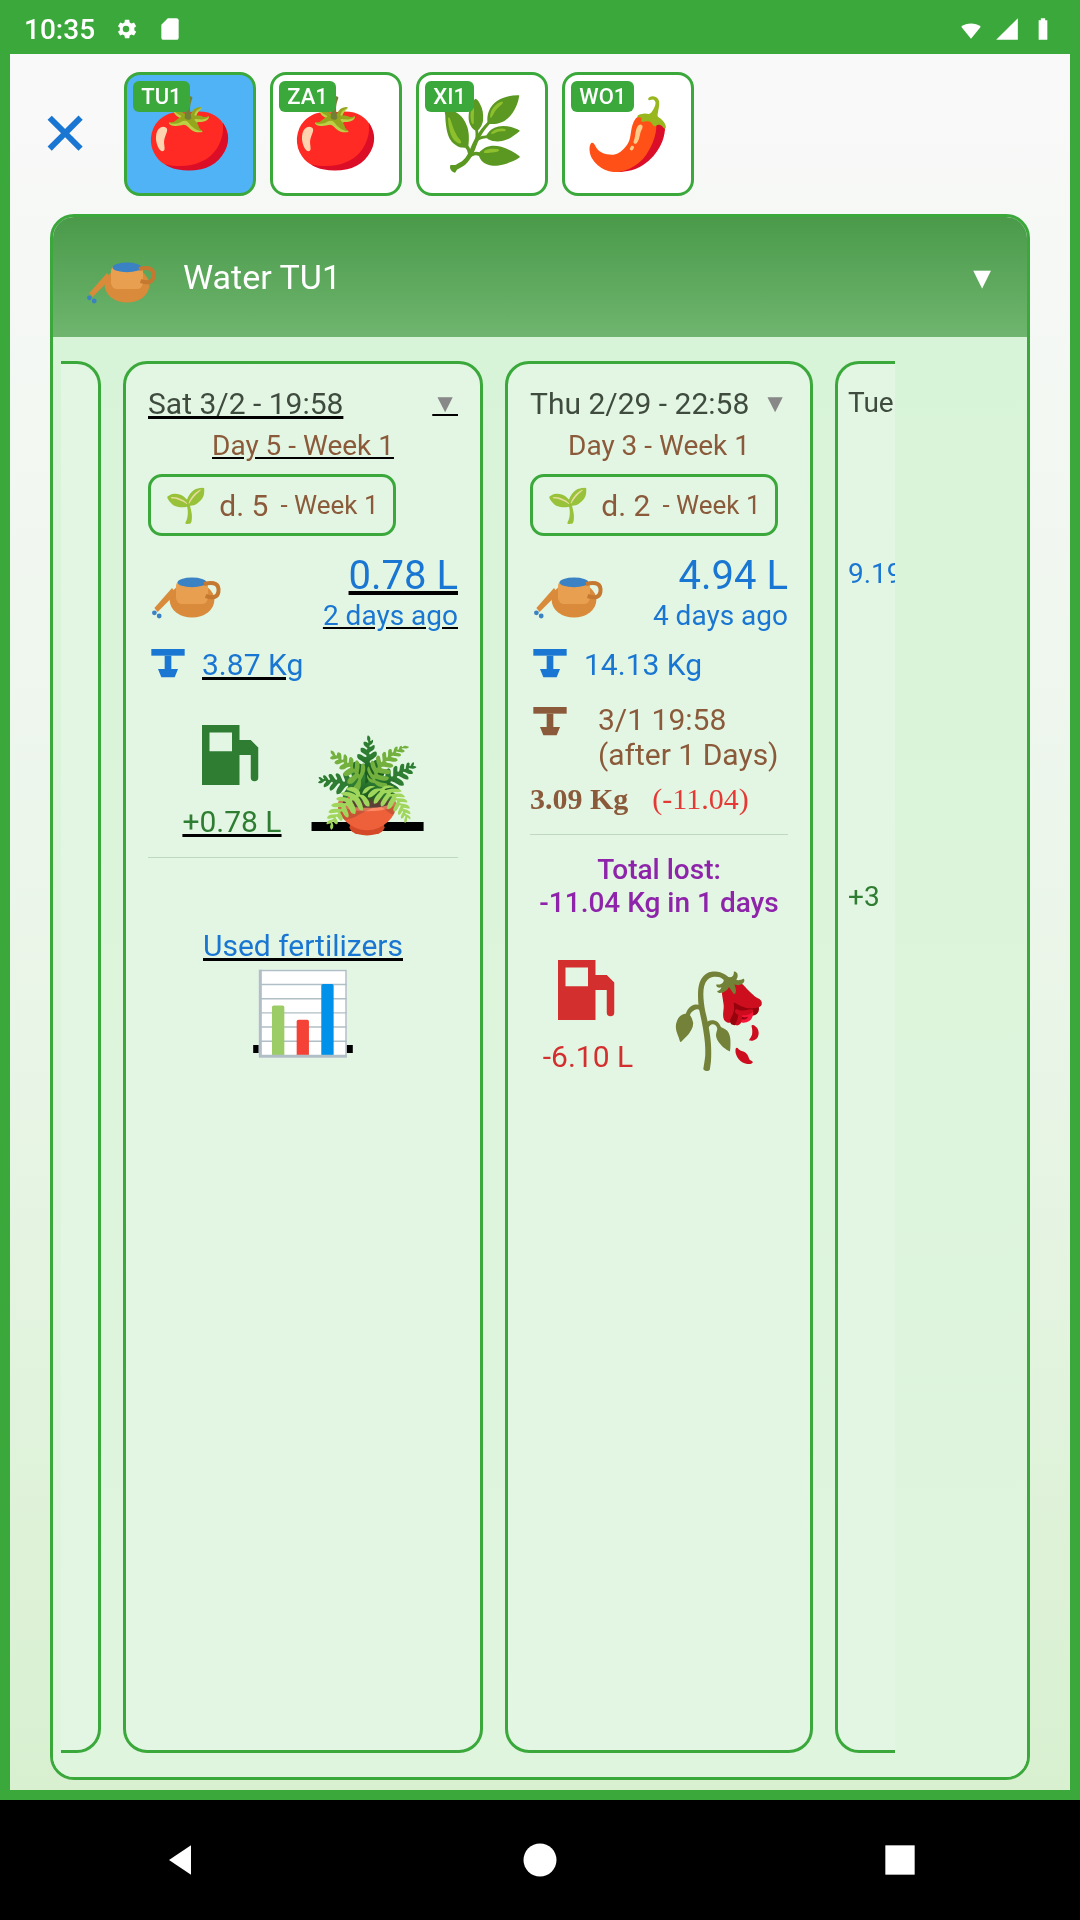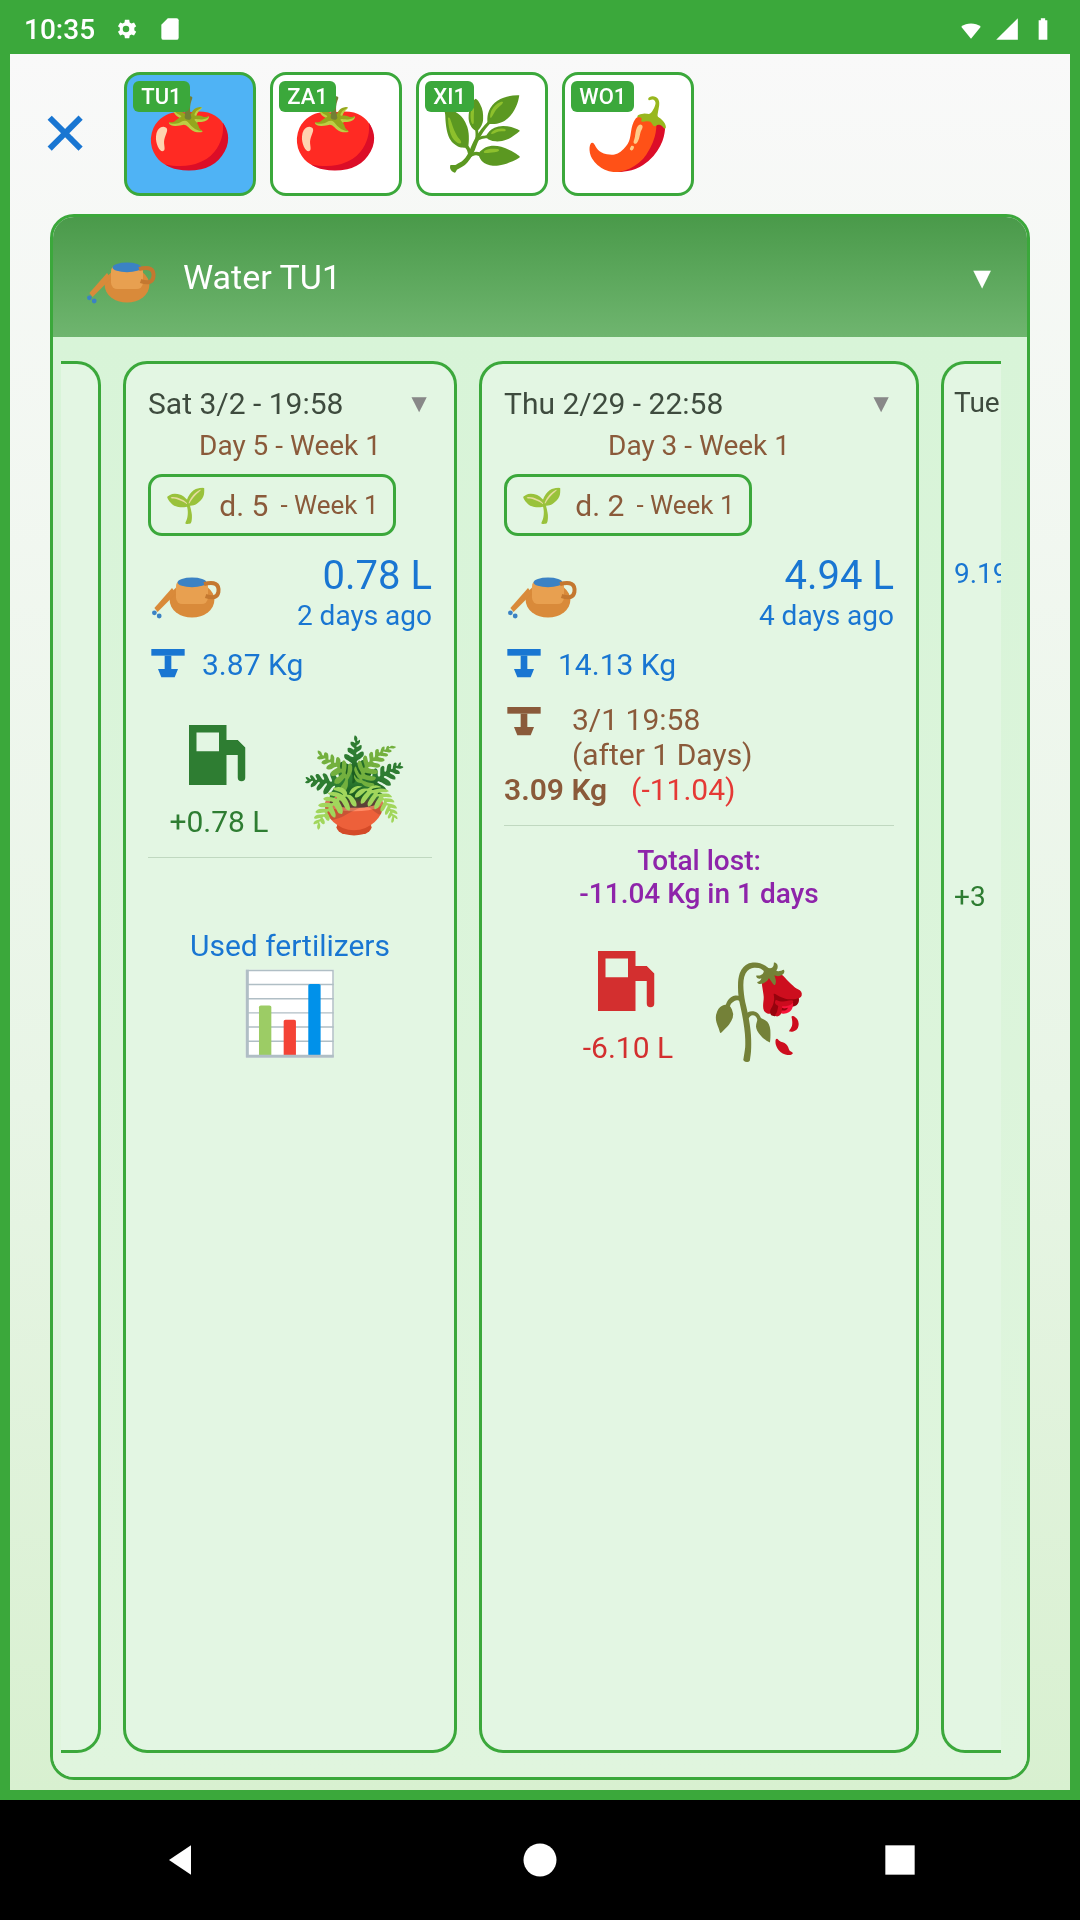--- a/index.html
+++ b/index.html
@@ -122,22 +122,22 @@
     .peek-right {
       width: 60px;
       border: 3px solid #3ba83b;
       border-radius: 24px 0 0 24px;
       border-right: none;
       flex-shrink: 0;
       background: #e3f6e3;
       padding: 22px 0 22px 10px;
       overflow: hidden;
     }
-    .card-1 { width: 334px; }
-    .card-2 { width: 440px; }
+    .card-1 { width: 360px; text-decoration: underline; }
+    .card-2 { width: 308px; }
     .card-date-row {
       display: flex;
       align-items: center;
       justify-content: space-between;
       font-size: 30px;
       color: #3e4b3e;
       margin-bottom: 8px;
     }
     .card-dayweek {
       color: #8a5a3a;
@@ -179,20 +179,22 @@
       gap: 28px;
       margin-top: 18px;
       font-size: 30px;
       color: #8a5a3a;
     }
     .scale2-sub { font-size: 30px; }
     .weight-change {
       display: flex;
       gap: 24px;
       font-size: 30px;
+      margin-top: 10px;
+      font-family: Liberation Serif, serif;
     }
     .wc-kg { color: #8a5a3a; font-weight: 600; }
     .wc-delta { color: #e53935; }
     .divider { border-top: 1px solid #c0d8c0; margin: 18px 0; }
     .total-lost {
       text-align: center;
       color: #8e24aa;
       font-size: 28px;
       font-weight: 500;
       margin-bottom: 10px;

